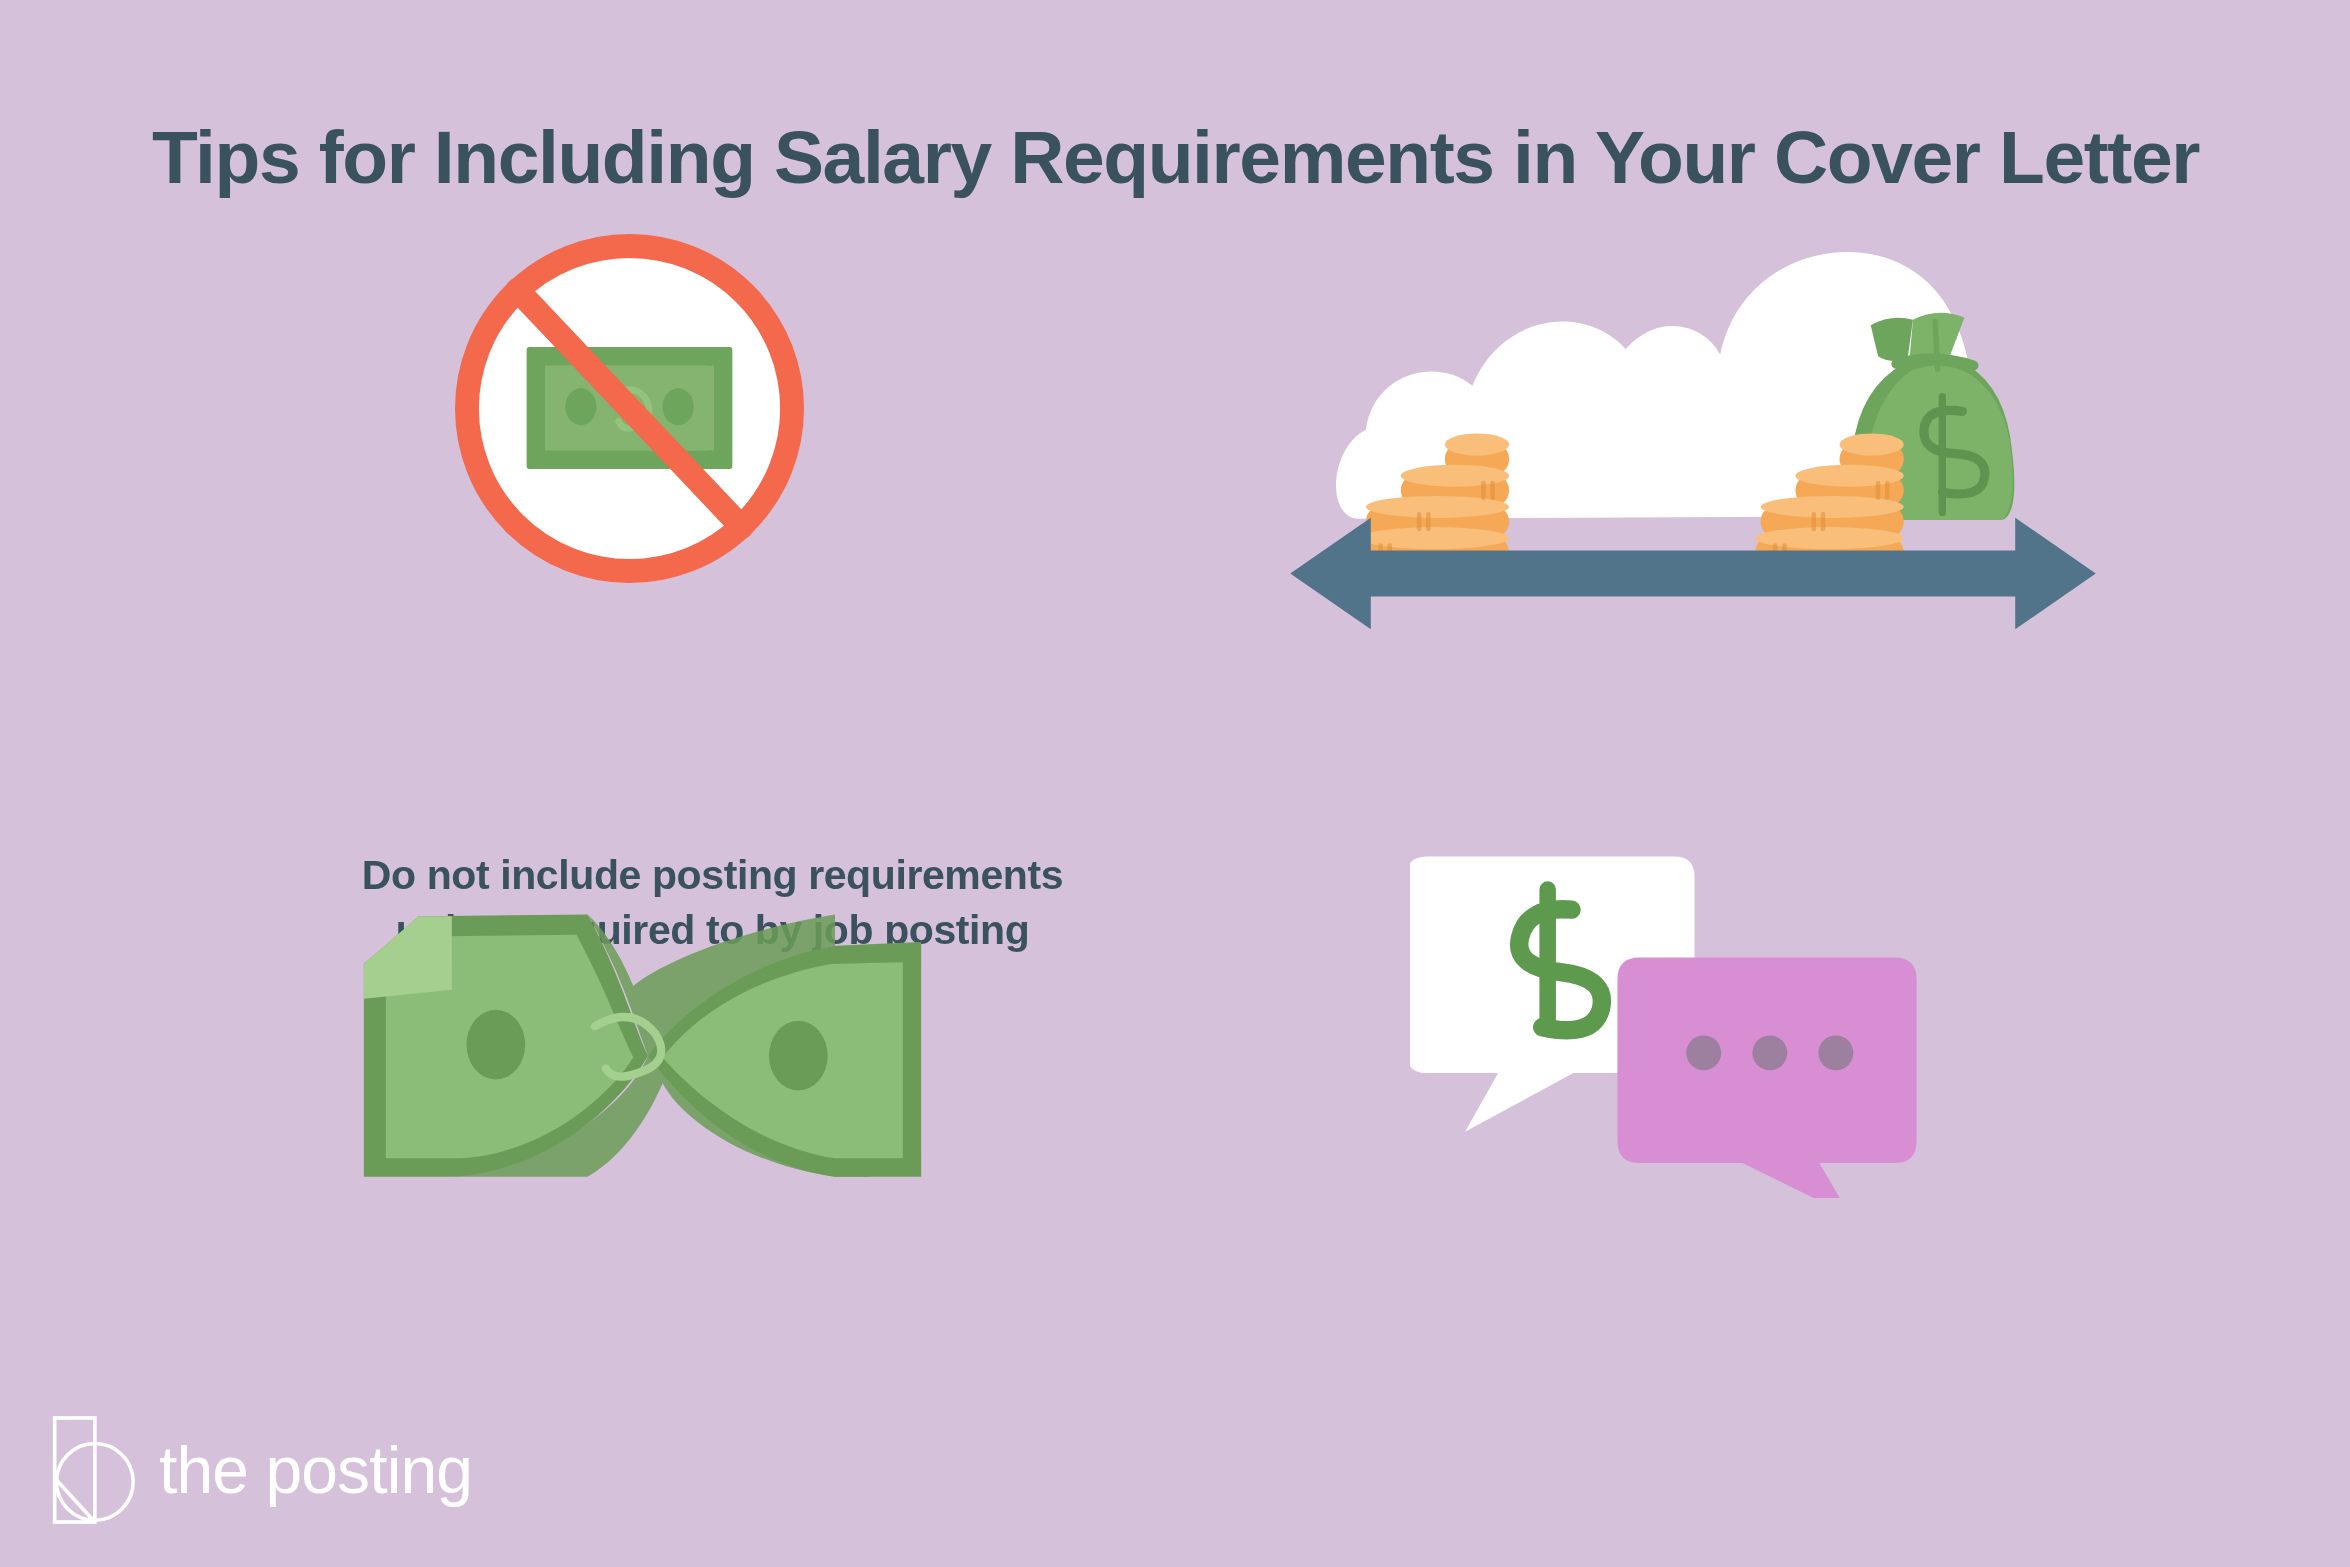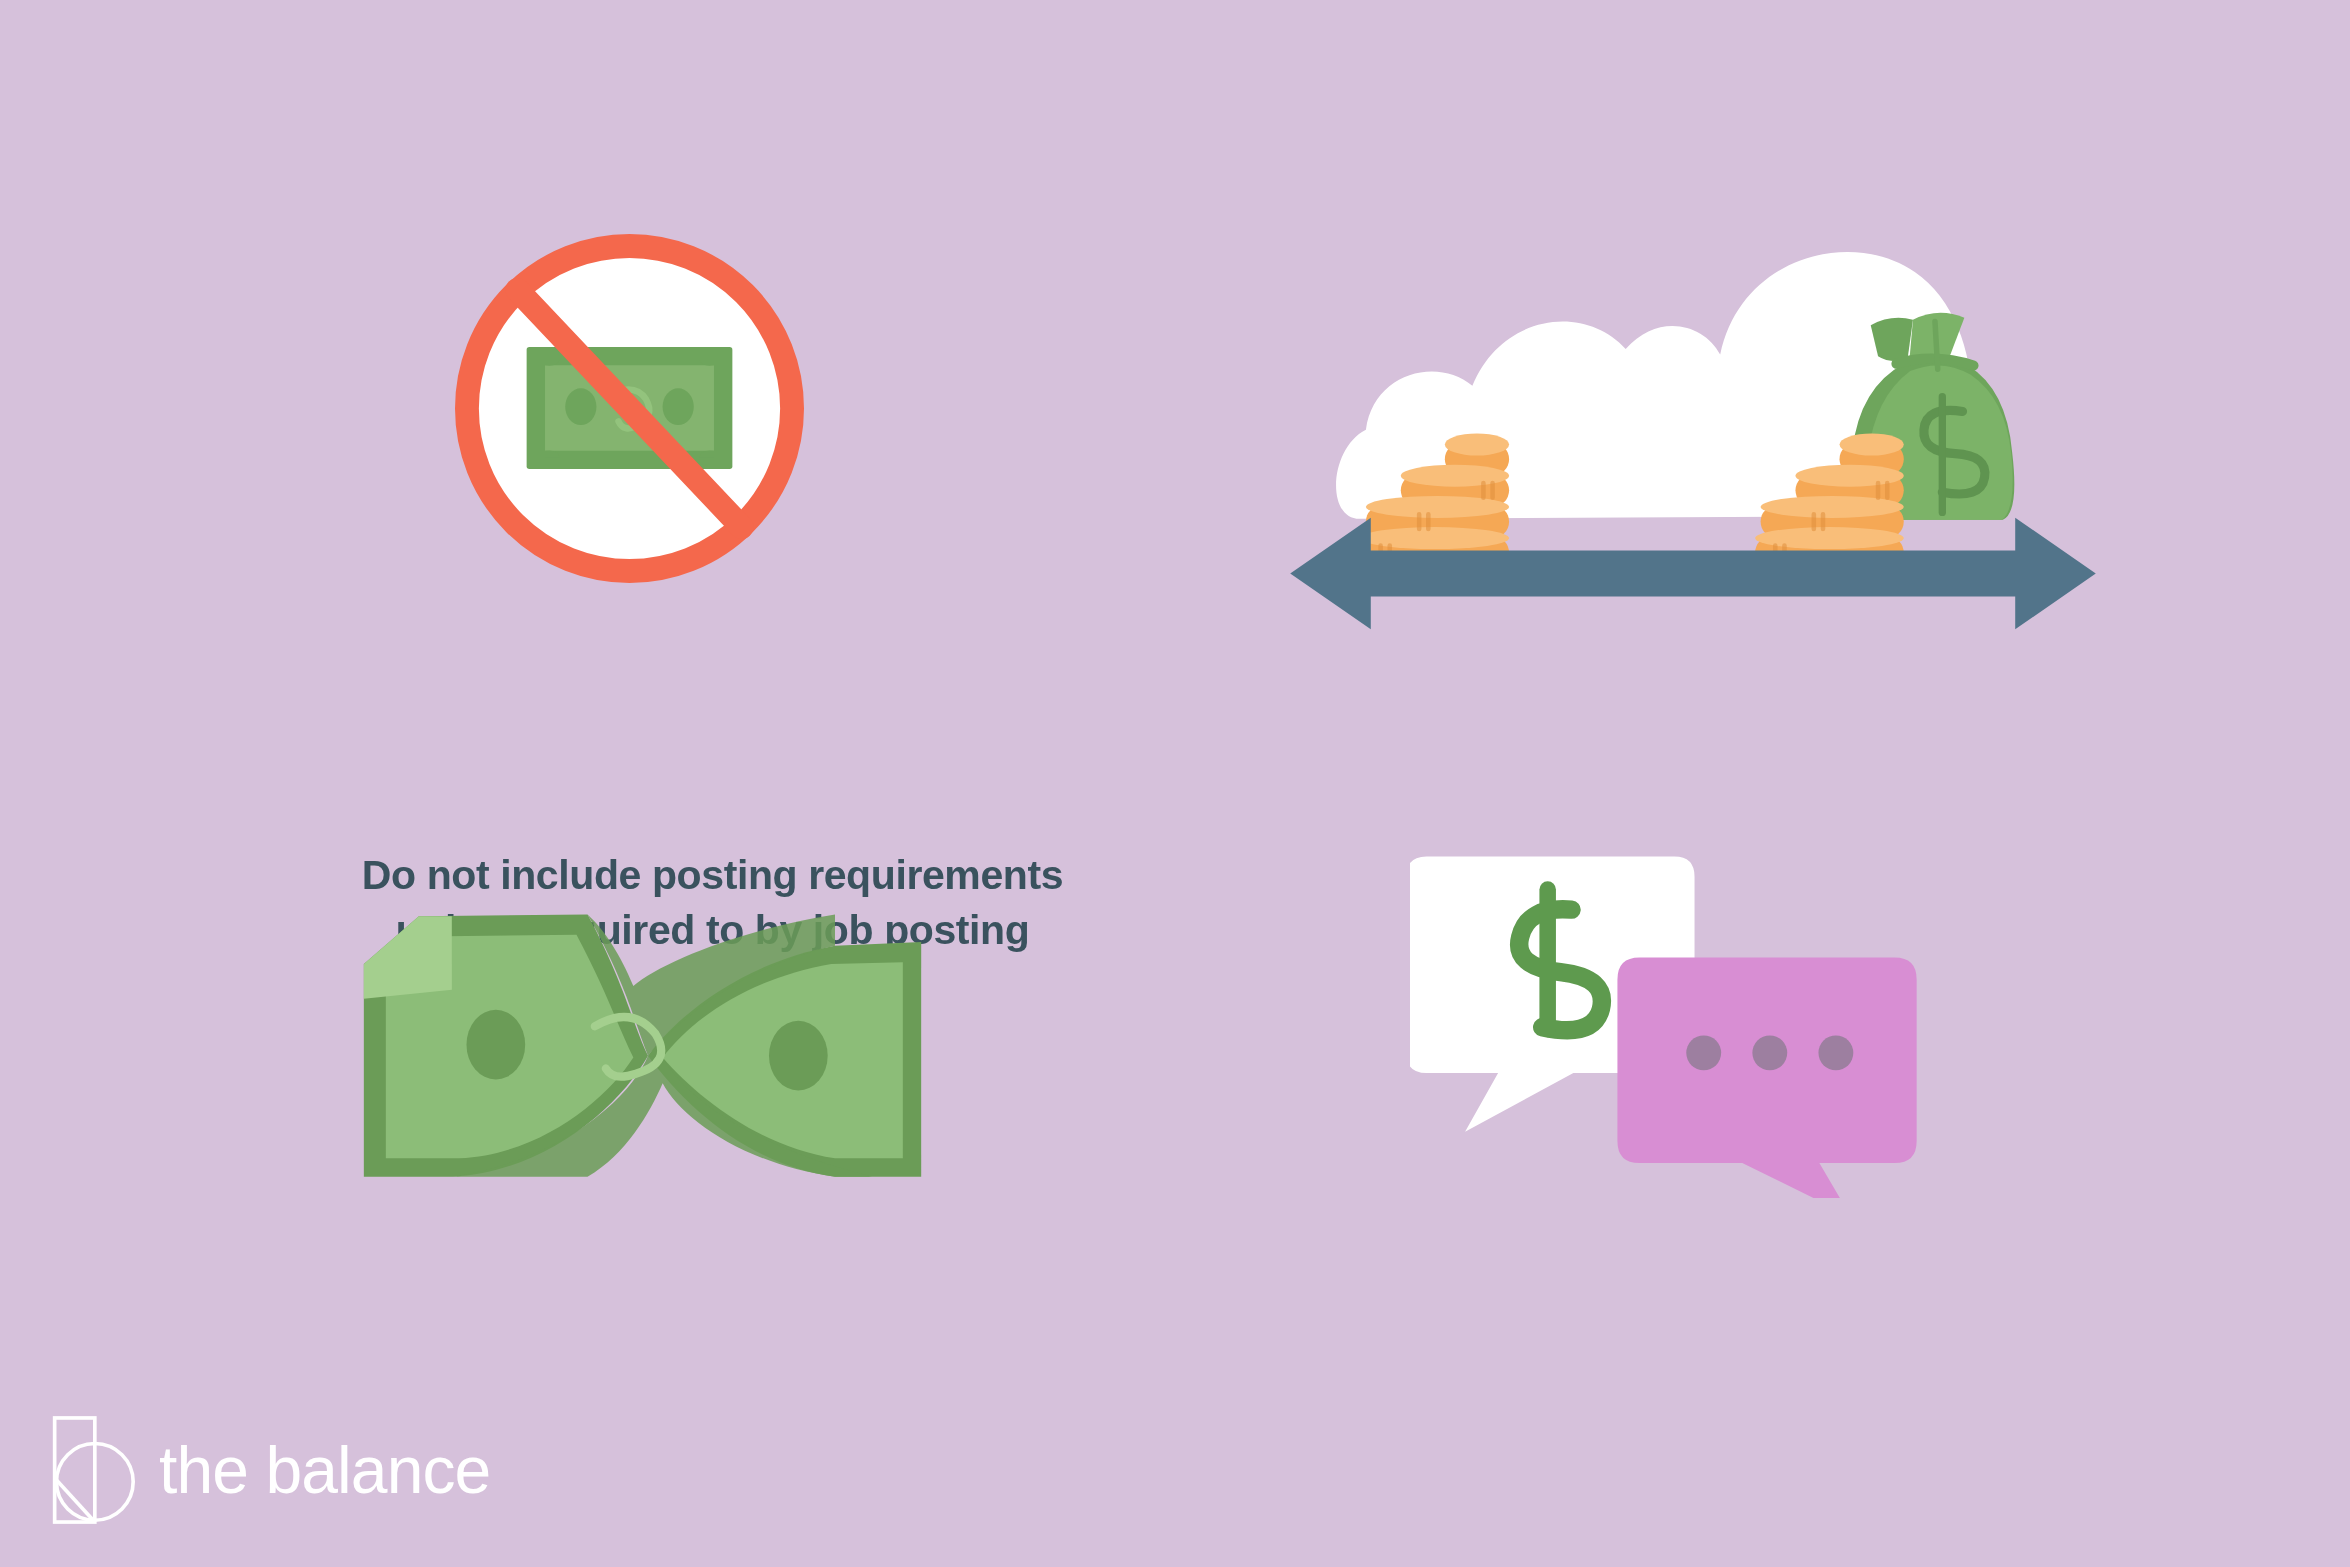--- a/index.html
+++ b/index.html
@@ -78,20 +78,21 @@
     letter-spacing: -0.9px;
     line-height: 1;
     font-family: "Liberation Sans", sans-serif;
   }
 </style>
 </head>
 <body>
 
 <div id="infographic">
 
+  <h1 class="page-title">Tips for Including Salary Requirements in Your Cover Letter</h1>
 
   <div class="cell" id="cell-no-salary">
     <div class="cell-art" style="left:372px; top:0;">
       <svg class="art-svg" width="349" height="395" viewBox="0 0 380 430">
         <circle cx="190" cy="215" r="177" fill="#ffffff"></circle>
         <g>
           <rect x="78" y="148" width="224" height="133" rx="3" fill="#6ea55c"></rect>
           <path d="M98 168 h184 v93 h-184 z" fill="#84b46f"></path>
           <path d="M98 168 q14 2 16 -7 h-16 z" fill="#6ea55c"></path>
           <path d="M282 168 q-14 2 -16 -7 h16 z" fill="#6ea55c"></path>
@@ -212,17 +213,17 @@
     </div>
 
   </div>
 
   <div id="brand-logo">
     <svg width="84" height="112" viewBox="0 0 92 122">
       <rect x="4" y="4" width="44" height="114" fill="none" stroke="#ffffff" stroke-width="4"></rect>
       <circle cx="48" cy="74" r="42" fill="none" stroke="#ffffff" stroke-width="4"></circle>
       <line x1="6" y1="72" x2="48" y2="118" stroke="#ffffff" stroke-width="4"></line>
     </svg>
-    <span class="wordmark">the balance</span>
+    <span class="wordmark">the posting</span>
   </div>
 
 </div>
 
 
 </body></html>

